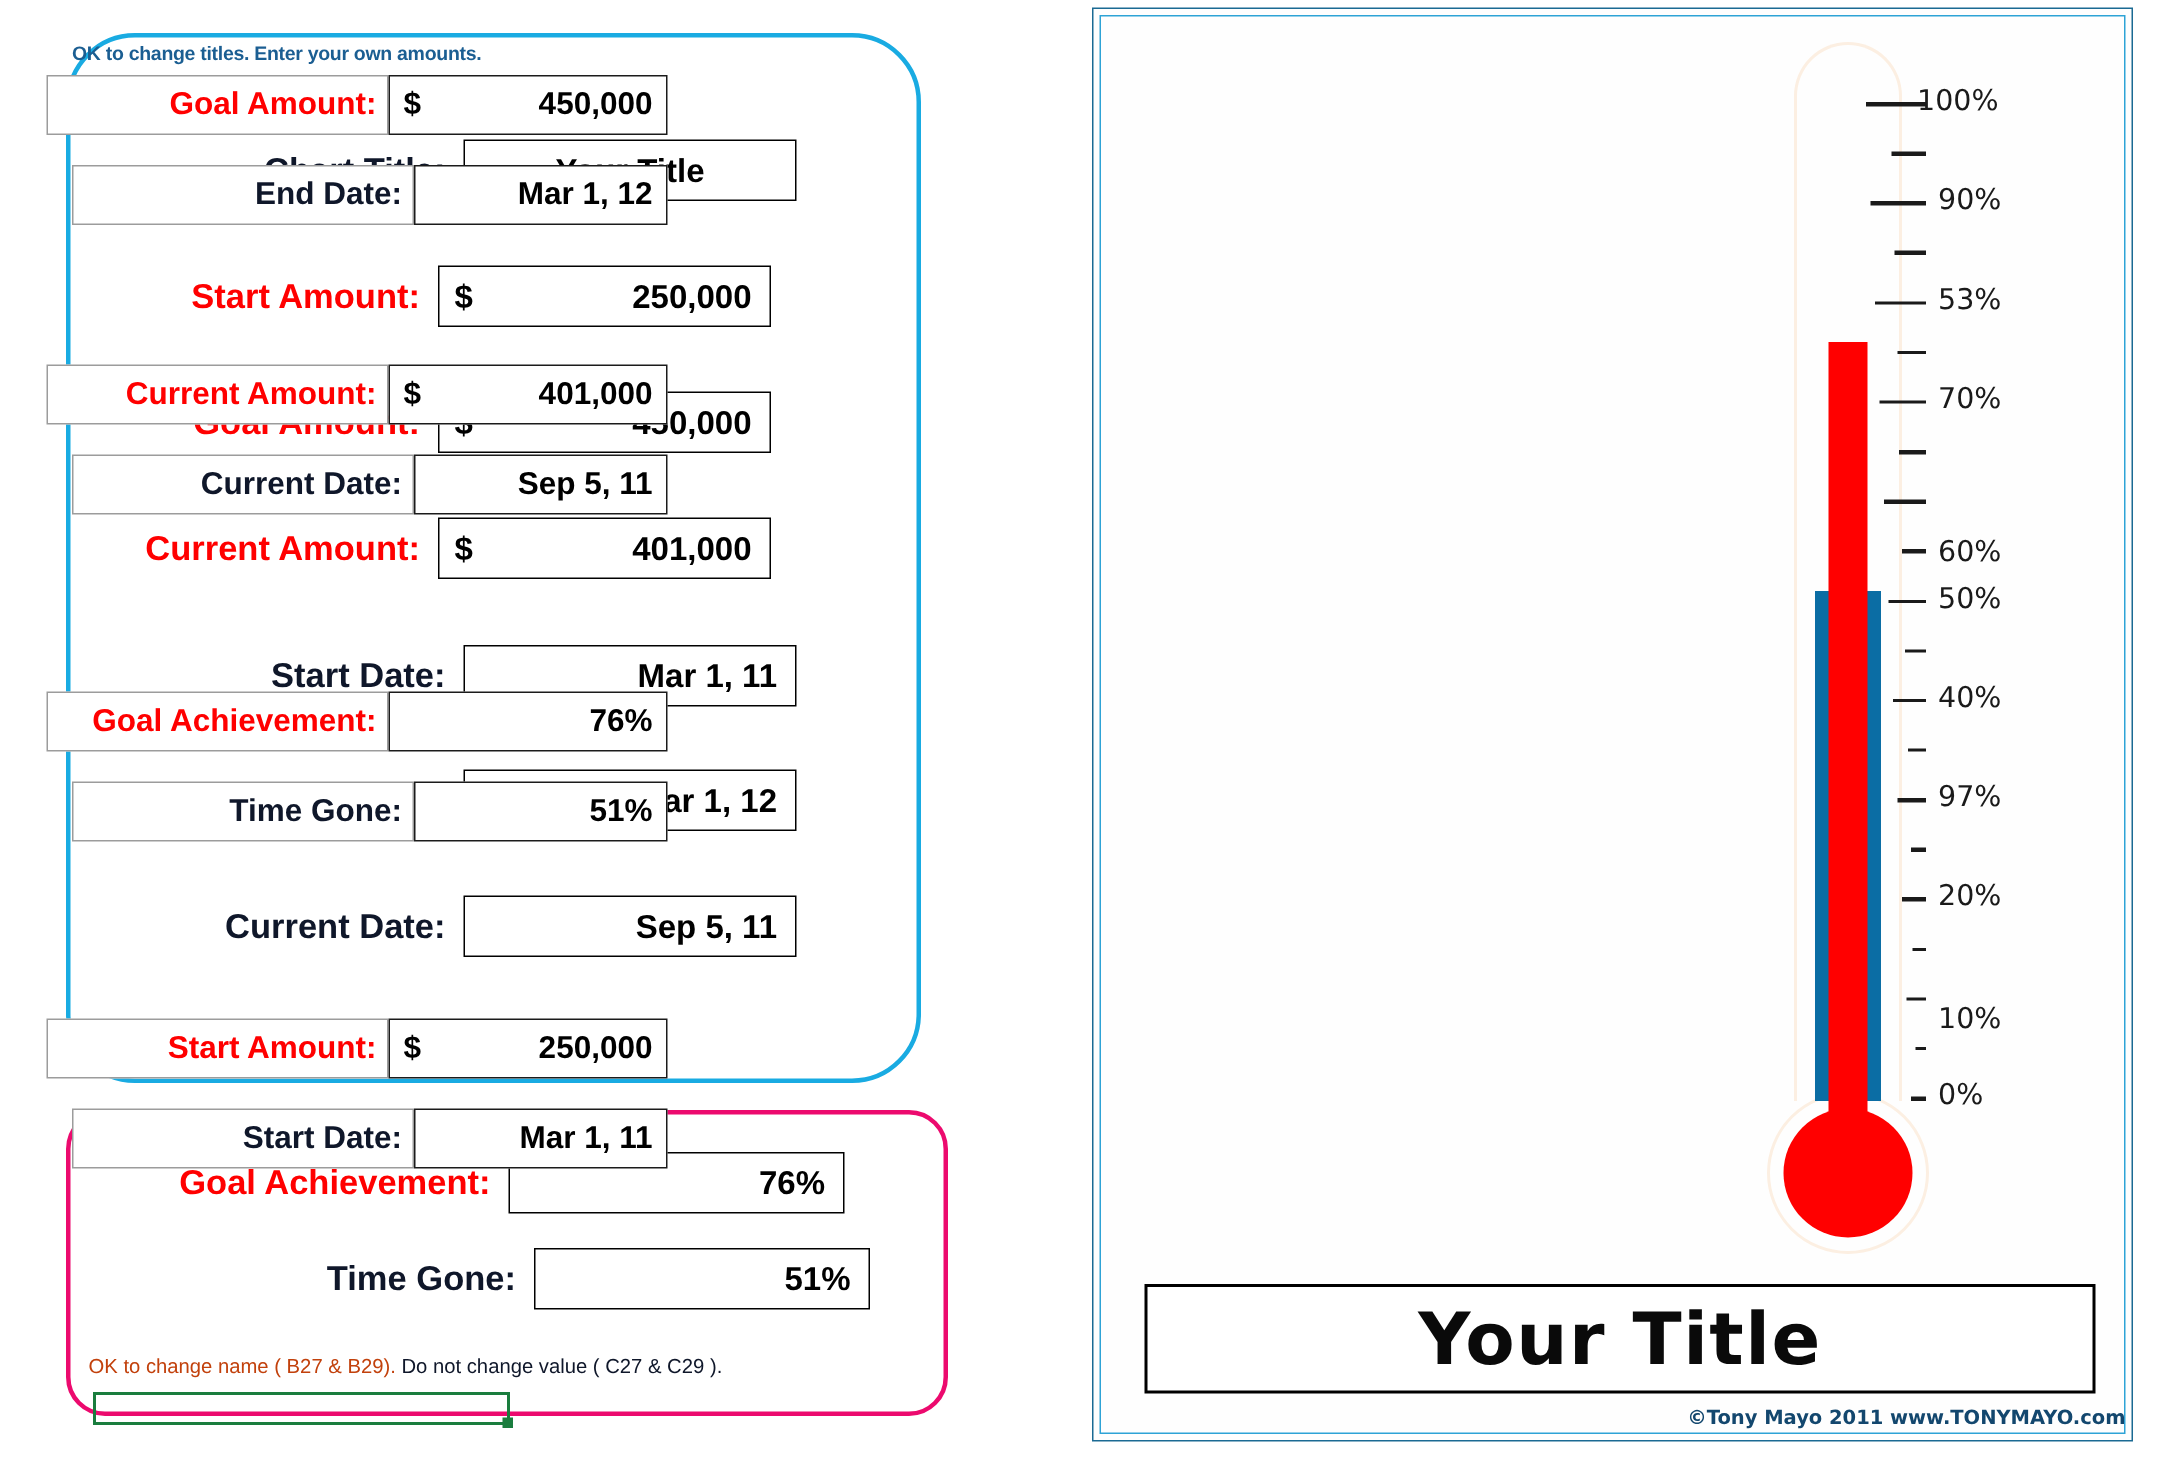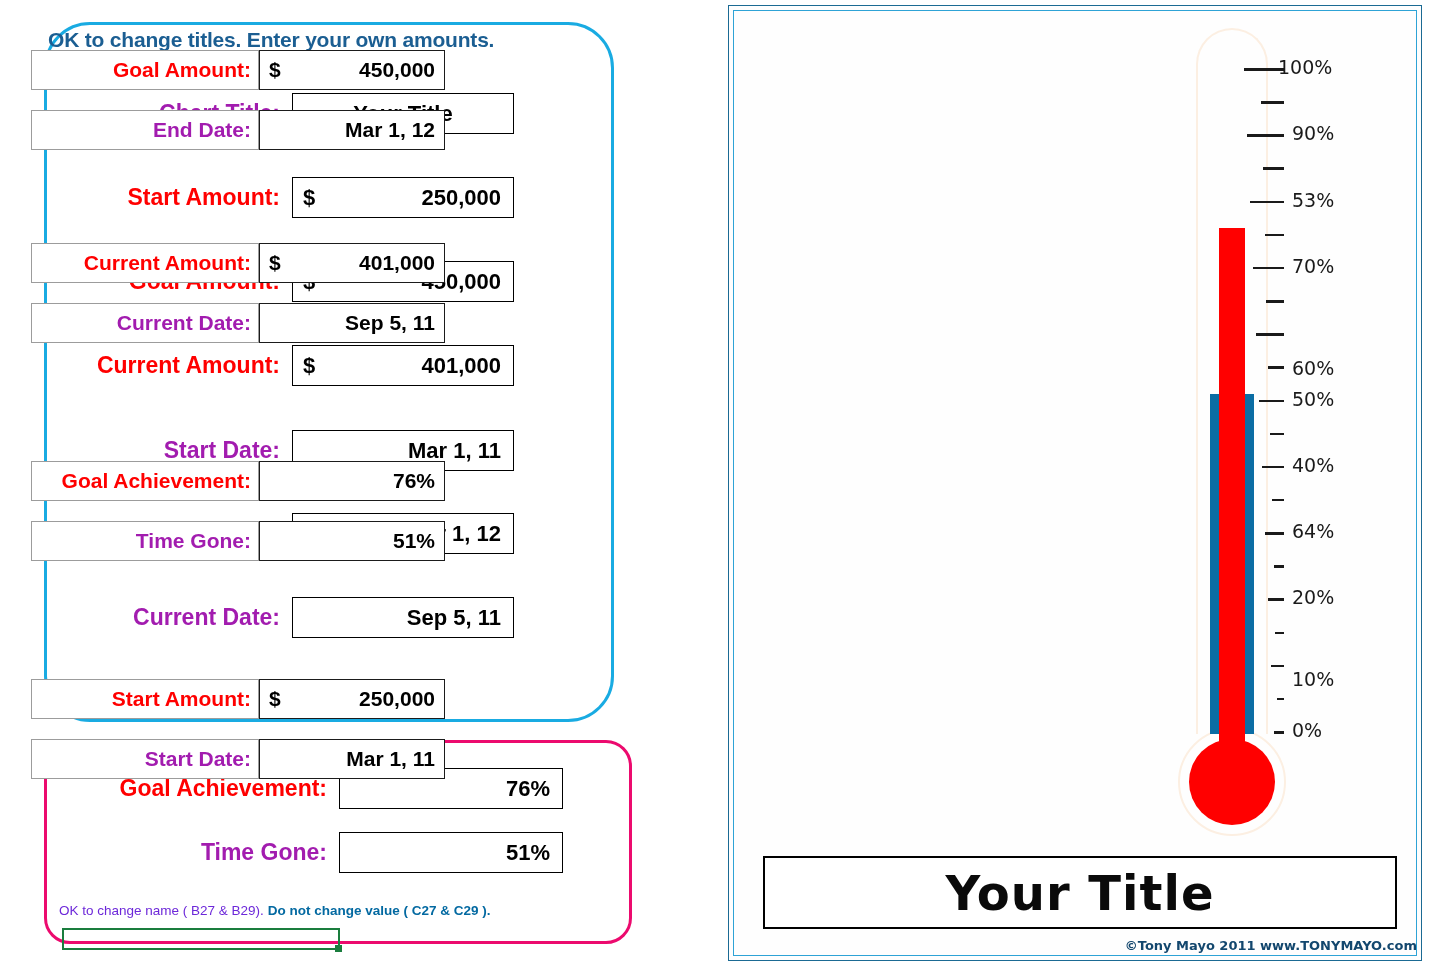--- a/index.html
+++ b/index.html
@@ -28,21 +28,21 @@
     width: 570px; height: 700px;
     border: 3px solid #19ABE2;
     border-radius: 46px;
     box-sizing: border-box;
     background: #ffffff;
   }
 
   #panel-hint {
     position: absolute;
     left: 48px; top: 28px;
-    font-size: 21px;
+    font-size: 13px;
     font-weight: bold;
     color: #1B5E92;
     letter-spacing: -0.2px;
   }
 
   .field-row {
     position: absolute;
     display: flex;
     align-items: center;
     left: 0;
@@ -51,21 +51,21 @@
   .field-label {
     flex: 0 0 292px;
     text-align: right;
     padding-right: 12px;
     font-size: 23px;
     font-weight: bold;
     white-space: nowrap;
     box-sizing: border-box;
   }
   .lbl-red { color: #FF0000; }
-  .lbl-blue { color: #a21caf; }
+  .lbl-blue { color: #0f172a; margin-left: 17px; }
 
   .field-box {
     flex: 0 0 222px;
     height: 41px;
     border: 1.5px solid #000000;
     box-sizing: border-box;
     display: flex;
     align-items: center;
     background: #ffffff;
     font-size: 22px;
@@ -117,22 +117,22 @@
     font-weight: bold;
   }
 
   #results-note {
     position: absolute;
     left: 12px;
     top: 160px;
     font-size: 13.5px;
     white-space: nowrap;
   }
-  #results-note .note-ok { color: #6d28d9; font-weight: normal; }
-  #results-note .note-warn { color: #0369a1; font-weight: bold; }
+  #results-note .note-ok { color: #c2410c; font-weight: normal; }
+  #results-note .note-warn { color: #0f172a; font-weight: normal; }
 
   #excel-selection {
     position: absolute;
     left: 15px;
     top: 185px;
     width: 278px;
     height: 22px;
     border: 2px solid #1A7D3E;
     box-sizing: border-box;
     background: transparent;
@@ -447,21 +447,21 @@
   <div id="therm-red-bar" style="top: 200.12px; height: 521.88px; background: rgb(255, 0, 0);"></div>
   <div id="therm-bulb" style="background: rgb(255, 0, 0);"></div>
   <div id="therm-ticks">
       <div class="tick" style="left: 88px; width: 10px; top: 703px;"></div>
       <div class="tick-label" style="left: 106px; top: 691px;">0%</div>
       <div class="tick" style="left: 85px; width: 13px; top: 636.7px;"></div>
       <div class="tick-label" style="left: 106px; top: 624.7px; margin-top: 15px;">10%</div>
       <div class="tick" style="left: 82px; width: 16px; top: 570.4px;"></div>
       <div class="tick-label" style="left: 106px; top: 558.4px; text-align: right;">20%</div>
       <div class="tick" style="left: 79px; width: 19px; top: 504.1px;"></div>
-      <div class="tick-label" style="left: 106px; top: 492.1px;">64%</div>
+      <div class="tick-label" style="left: 106px; top: 492.1px;">97%</div>
       <div class="tick" style="left: 76px; width: 22px; top: 437.8px;"></div>
       <div class="tick-label" style="left: 106px; top: 425.8px;">40%</div>
       <div class="tick" style="left: 73px; width: 25px; top: 371.5px;"></div>
       <div class="tick-label" style="left: 106px; top: 359.5px;">50%</div>
       <div class="tick" style="left: 70px; width: 28px; top: 305.2px;"></div>
       <div class="tick-label" style="left: 106px; top: 293.2px; margin-top: 36px;">60%</div>
       <div class="tick" style="left: 67px; width: 31px; top: 238.9px;"></div>
       <div class="tick-label" style="left: 106px; top: 226.9px;">70%</div>
       <div class="tick" style="left: 64px; width: 34px; top: 172.6px;"></div>
       <div class="tick-label" style="left: 106px; top: 160.6px;">53%</div>

